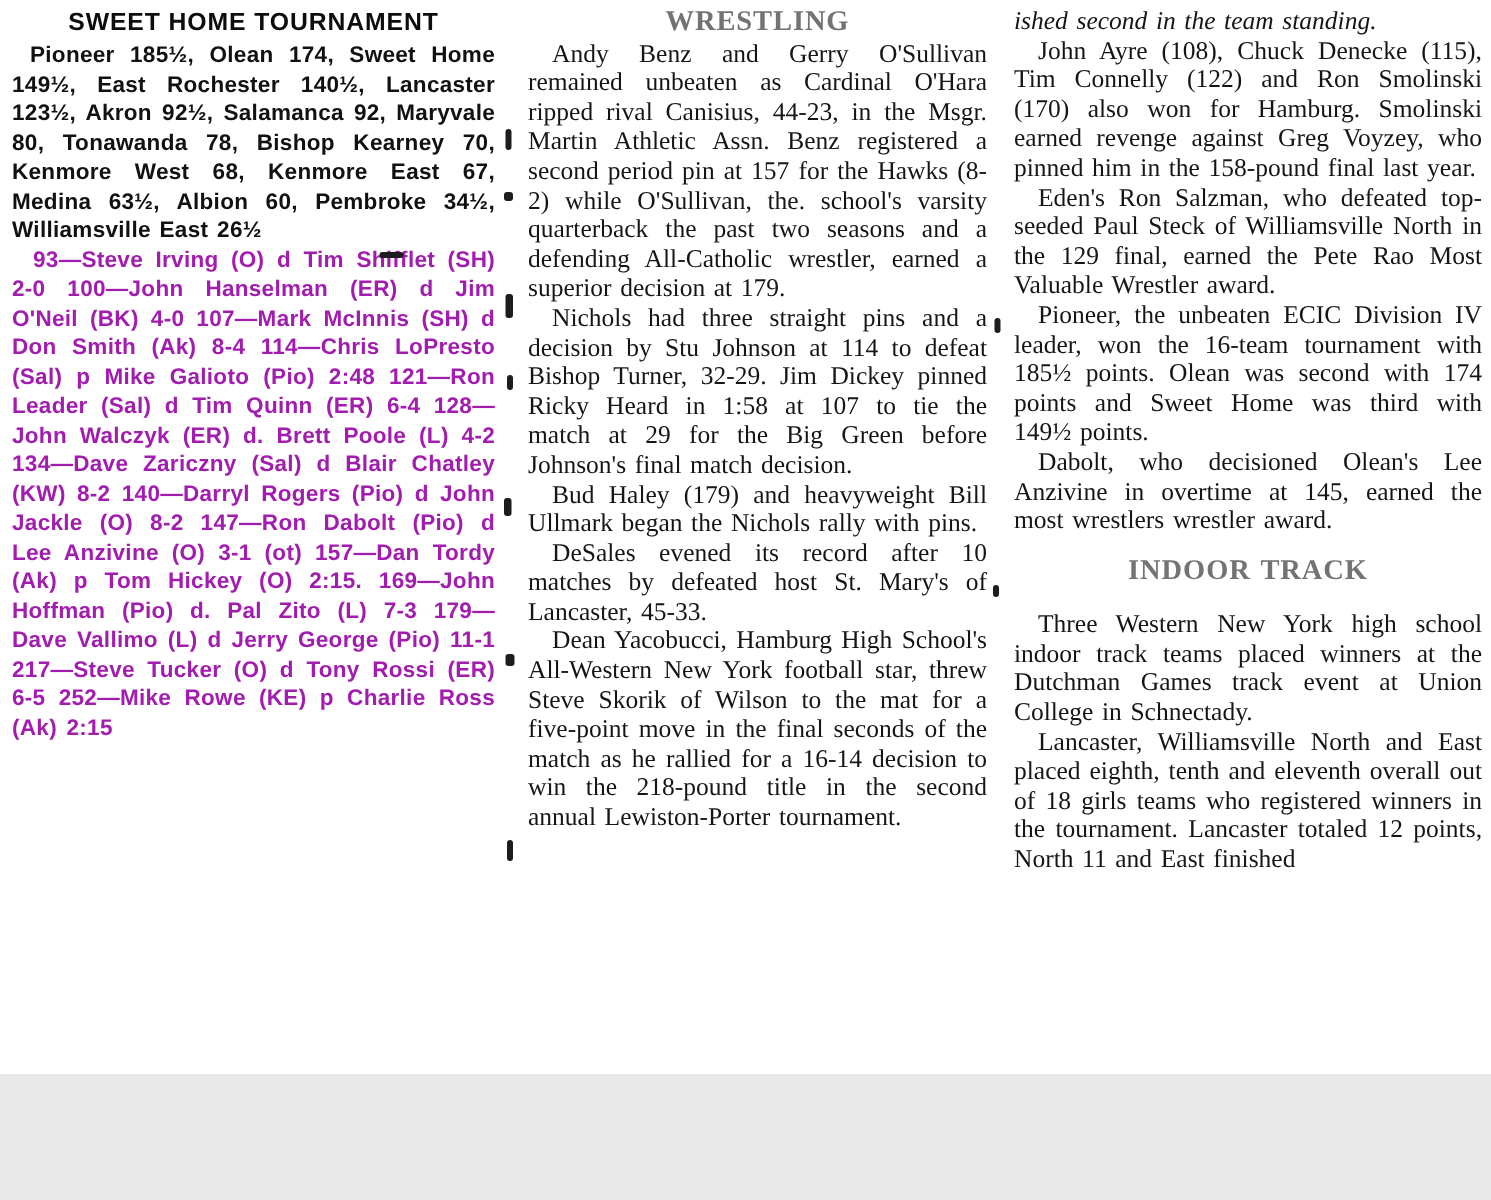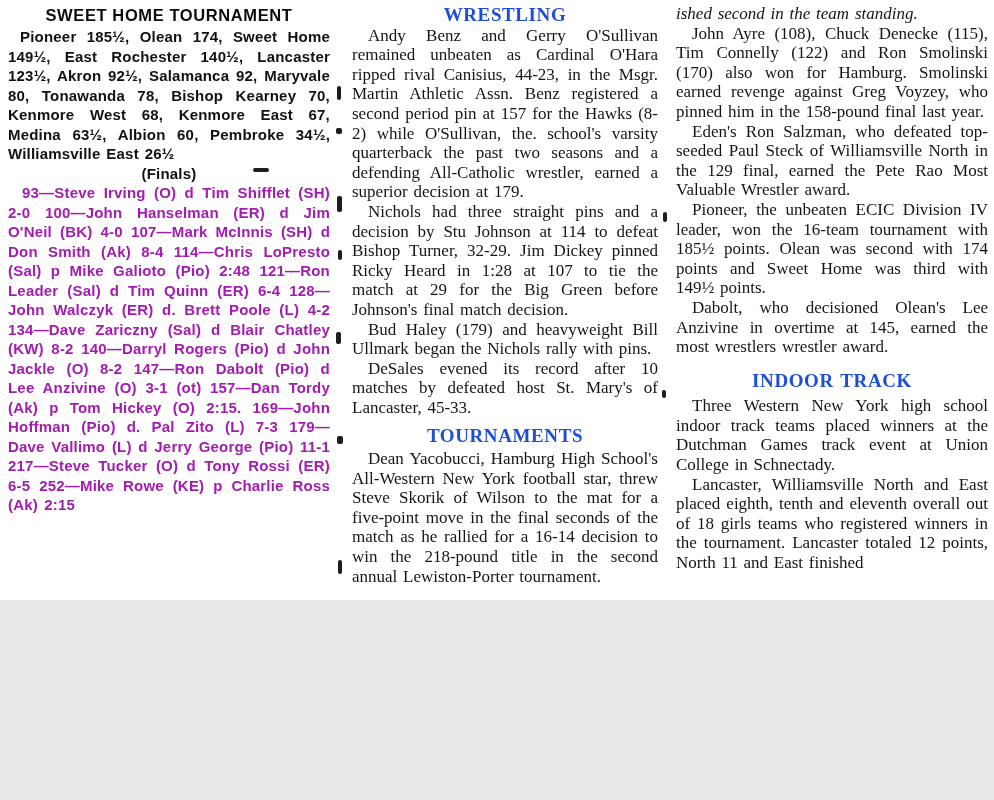--- a/index.html
+++ b/index.html
@@ -3,21 +3,21 @@
 <meta charset="utf-8">
 <style>
   html, body {
     margin: 0;
     padding: 0;
     background: #e8e8e8;
   }
   .page {
     position: relative;
     width: 994px;
-    height: 600px;
+    height: 716px;
     background: #ffffff;
     overflow: hidden;
     color: #141414;
   }
   .col {
     position: absolute;
     top: 0;
   }
   .col-left  { left: 8px;   width: 322px; padding-top: 5px; }
   .col-mid   { left: 352px; width: 306px; padding-top: 5px; }
@@ -78,29 +78,29 @@
     font-style: italic;
   }
   .serif-heading {
     font-family: "Liberation Serif", serif;
     font-weight: 700;
     font-size: 19px;
     line-height: 19.6px;
     letter-spacing: 0.6px;
     text-align: center;
     margin: 0 0 1px 0;
-    color: #1d4ed8;
+    color: #737373;
   }
   .serif-heading.spaced-above {
     margin-top: 9px;
     margin-bottom: 3px;
   }
   .serif-heading.spaced-above-lg {
     margin-top: 14px;
-    margin-bottom: 6px;
+    margin-bottom: 16px;
   }
 
   
   .attribution {
     position: absolute;
     left: 4px;
     top: 738px;
     font-family: "Liberation Serif", serif;
     color: #701a75;
   }
@@ -126,31 +126,29 @@
   }
 </style>
 </head>
 <body>
 
 <div class="page">
 
   <div class="col col-left agate">
     <h2 class="agate-heading">SWEET HOME TOURNAMENT</h2>
     <p class="team-scores">Pioneer 185½, Olean 174, Sweet Home 149½, East Rochester 140½, Lancaster 123½, Akron 92½, Salamanca 92, Maryvale 80, Tonawanda 78, Bishop Kearney 70, Kenmore West 68, Kenmore East 67, Medina 63½, Albion 60, Pembroke 34½, Williamsville East 26½</p>
-    <p class="finals-label">(Finals)</p>
     <p class="finals-results">93—Steve Irving (O) d Tim Shifflet (SH) 2-0 100—John Hanselman (ER) d Jim O'Neil (BK) 4-0 107—Mark McInnis (SH) d Don Smith (Ak) 8-4 114—Chris LoPresto (Sal) p Mike Galioto (Pio) 2:48 121—Ron Leader (Sal) d Tim Quinn (ER) 6-4 128—John Walczyk (ER) d. Brett Poole (L) 4-2 134—Dave Zariczny (Sal) d Blair Chatley (KW) 8-2 140—Darryl Rogers (Pio) d John Jackle (O) 8-2 147—Ron Dabolt (Pio) d Lee Anzivine (O) 3-1 (ot) 157—Dan Tordy (Ak) p Tom Hickey (O) 2:15. 169—John Hoffman (Pio) d. Pal Zito (L) 7-3 179—Dave Vallimo (L) d Jerry George (Pio) 11-1 217—Steve Tucker (O) d Tony Rossi (ER) 6-5 252—Mike Rowe (KE) p Charlie Ross (Ak) 2:15</p>
   </div>
 
   <div class="col col-mid serif-body">
     <h2 class="serif-heading">WRESTLING</h2>
     <p>Andy Benz and Gerry O'Sullivan remained unbeaten as Cardinal O'Hara ripped rival Canisius, 44-23, in the Msgr. Martin Athletic Assn. Benz registered a second period pin at 157 for the Hawks (8-2) while O'Sullivan, the. school's varsity quarterback the past two seasons and a defending All-Catholic wrestler, earned a superior decision at 179.</p>
-    <p>Nichols had three straight pins and a decision by Stu Johnson at 114 to defeat Bishop Turner, 32-29. Jim Dickey pinned Ricky Heard in 1:28 at 107 to tie the match at 29 for the Big Green before Johnson's final match decision.</p>
+    <p>Nichols had three straight pins and a decision by Stu Johnson at 114 to defeat Bishop Turner, 32-29. Jim Dickey pinned Ricky Heard in 1:58 at 107 to tie the match at 29 for the Big Green before Johnson's final match decision.</p>
     <p>Bud Haley (179) and heavyweight Bill Ullmark began the Nichols rally with pins.</p>
     <p>DeSales evened its record after 10 matches by defeated host St. Mary's of Lancaster, 45-33.</p>
-    <h2 class="serif-heading spaced-above">TOURNAMENTS</h2>
     <p>Dean Yacobucci, Hamburg High School's All-Western New York football star, threw Steve Skorik of Wilson to the mat for a five-point move in the final seconds of the match as he rallied for a 16-14 decision to win the 218-pound title in the second annual Lewiston-Porter tournament.</p>
   </div>
 
   <div class="col col-right serif-body">
     <p class="no-indent">ished second in the team standing.</p>
     <p>John Ayre (108), Chuck Denecke (115), Tim Connelly (122) and Ron Smolinski (170) also won for Hamburg. Smolinski earned revenge against Greg Voyzey, who pinned him in the 158-pound final last year.</p>
     <p>Eden's Ron Salzman, who defeated top-seeded Paul Steck of Williamsville North in the 129 final, earned the Pete Rao Most Valuable Wrestler award.</p>
     <p>Pioneer, the unbeaten ECIC Division IV leader, won the 16-team tournament with 185½ points. Olean was second with 174 points and Sweet Home was third with 149½ points.</p>
     <p>Dabolt, who decisioned Olean's Lee Anzivine in overtime at 145, earned the most wrestlers wrestler award.</p>
     <h2 class="serif-heading spaced-above-lg">INDOOR TRACK</h2>

